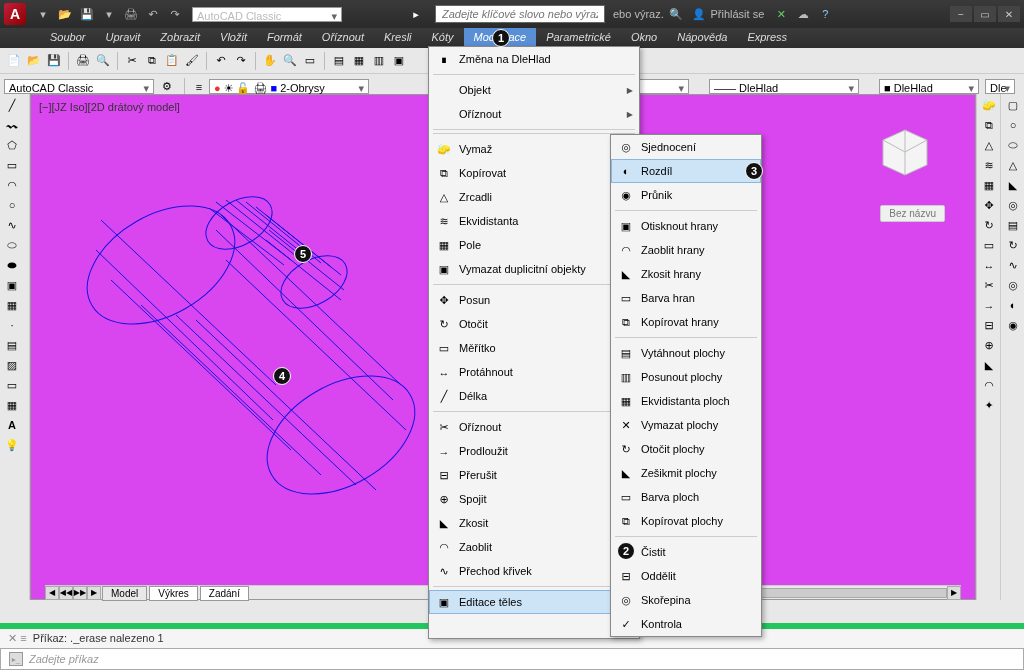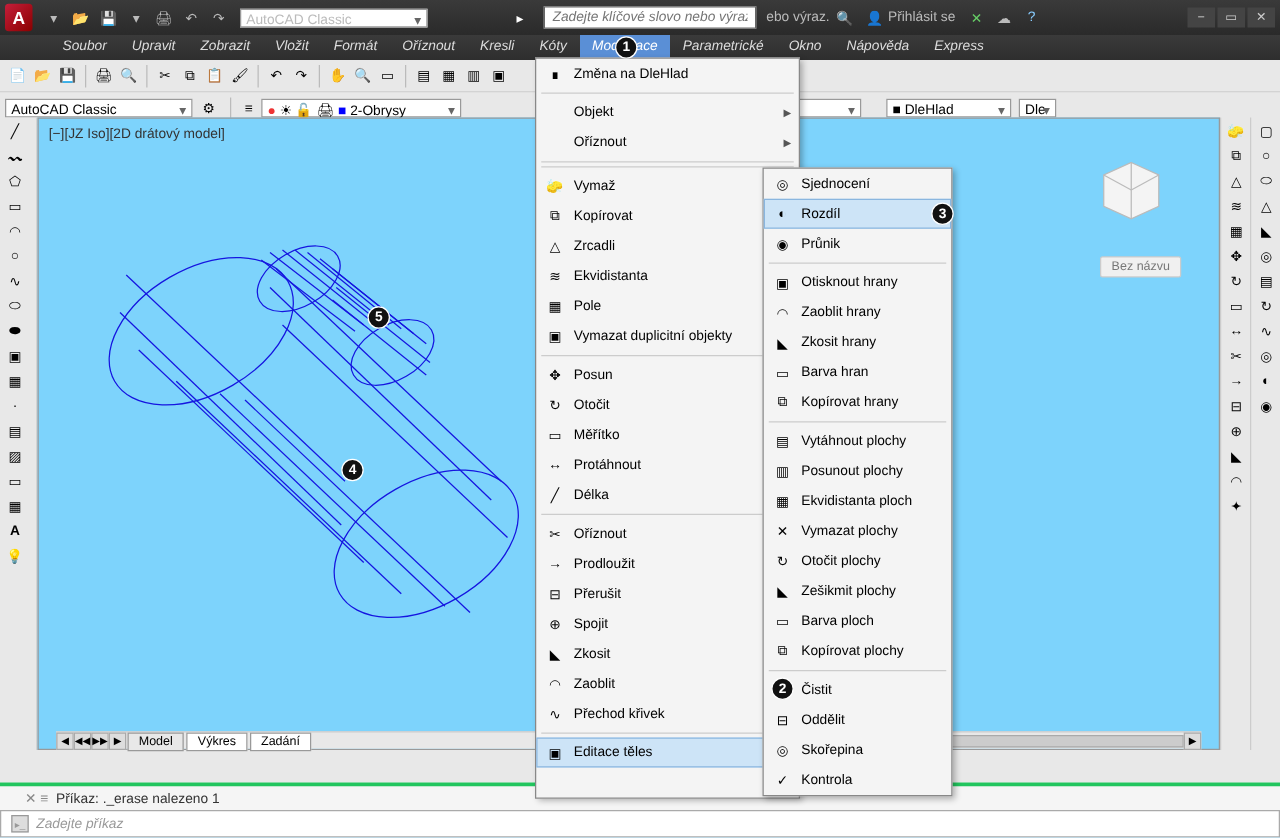--- a/index.html
+++ b/index.html
@@ -25,34 +25,34 @@
 .tb-sep { width: 1px; height: 18px; background: #bbb; margin: 0 4px; }
 .combo { background: #fff; border: 1px solid #999; padding: 2px 18px 2px 4px; height: 15px; position: relative; font-size: 11px; }
 .combo::after { content: '▾'; position: absolute; right: 4px; top: 2px; color: #666; }
 
 
 .main { position: absolute; top: 94px; left: 0; right: 0; bottom: 70px; display: flex; }
 .vtoolbar { width: 30px; background: #e8e8e8; border-right: 1px solid #ccc; display: flex; flex-direction: column; padding: 2px; gap: 2px; }
 .vtoolbar.right { border-right: none; border-left: 1px solid #ccc; }
 .vtb-icon { width: 20px; height: 18px; display: flex; align-items: center; justify-content: center; }
 
-.canvas-area { flex: 1; background: #7dd3fc; position: relative; border: 1px solid #999; }
+.canvas-area { flex: 1; background: #d946ef; position: relative; border: 1px solid #999; }
 .viewport-label { position: absolute; top: 6px; left: 8px; color: #333; font-size: 11px; }
 .scrollbar-h { position: absolute; bottom: 0; left: 14px; right: 14px; height: 14px; background: #e8e8e8; border-top: 1px solid #ccc; display: flex; align-items: center; }
 .scroll-btn { width: 14px; height: 14px; background: #ddd; border: 1px solid #aaa; display: flex; align-items: center; justify-content: center; font-size: 8px; }
 .tab { padding: 1px 8px; background: #fff; border: 1px solid #999; margin: 0 1px; font-size: 10px; }
 .tab.sel { background: #e8e8e8; }
 .ucs-icon { position: absolute; bottom: 20px; left: 400px; }
 
 .viewcube { position: absolute; top: 30px; right: 40px; width: 60px; height: 60px; }
 .vc-label { position: absolute; top: 110px; right: 30px; background: #f0f0f0; border: 1px solid #ccc; padding: 2px 8px; font-size: 10px; color: #777; border-radius: 2px; }
 
 
 .bottom { position: absolute; bottom: 0; left: 0; right: 0; }
-.cmdline { background: #f5f5f5; border-top: 3px solid #22c55e; padding: 3px 20px; font-size: 11px; color: #333; }
+.cmdline { background: #f5f5f5; border-top: 6px solid #22c55e; padding: 3px 8px; font-size: 11px; color: #333; }
 .cmdinput { background: #fff; border: 1px solid #aaa; padding: 3px 8px; font-size: 11px; color: #999; font-style: italic; display: flex; align-items: center; }
 .cmdinput-prefix { width: 14px; height: 14px; background: #ddd; border: 1px solid #999; margin-right: 6px; font-style: normal; font-size: 8px; display: flex; align-items: center; justify-content: center; }
 .statusbar { background: #e8e8e8; border-top: 1px solid #ccc; padding: 3px 6px; font-size: 11px; color: #333; }
 
 
 .menu { position: absolute; background: #f4f4f4; border: 1px solid #888; box-shadow: 2px 2px 5px rgba(0,0,0,0.3); font-size: 11px; z-index: 100; }
 .menu-item { display: flex; align-items: center; padding: 4px 20px 4px 6px; white-space: nowrap; position: relative; }
 .menu-item.hl { background: #cde4f7; border: 1px solid #8ab6df; padding: 3px 19px 3px 5px; }
 .menu-icon { width: 18px; height: 16px; margin-right: 6px; display: inline-flex; align-items: center; justify-content: center; }
 .menu-sep { height: 1px; background: #ccc; margin: 3px 4px; }
@@ -136,20 +136,21 @@
 <div class="toolbar-row">
   <div class="combo" style="width:150px">AutoCAD Classic</div>
   <span class="tb-icon" style="margin:0 4px">⚙</span>
   <span class="tb-sep"></span>
   <span class="tb-icon">≡</span>
   <div class="combo" style="width:160px">
     <span style="color:#e33">●</span> ☀ 🔓 🖨 <span style="color:#00f">■</span> <span>2-Obrysy</span>
   </div>
   <div style="flex:0 0 240px"></div>
   <div class="combo" style="width:80px">Hlad</div>
+  <div class="combo" style="width:150px;margin-left:20px">—— <span>DleHlad</span></div>
   <div class="combo" style="width:100px;margin-left:20px">■ <span>DleHlad</span></div>
   <div class="combo" style="width:30px;margin-left:6px">Dle</div>
 </div>
 
 <div class="main">
   <div class="vtoolbar">
     <span class="vtb-icon">╱</span>
     <span class="vtb-icon">〰</span>
     <span class="vtb-icon">⬠</span>
     <span class="vtb-icon">▭</span>

